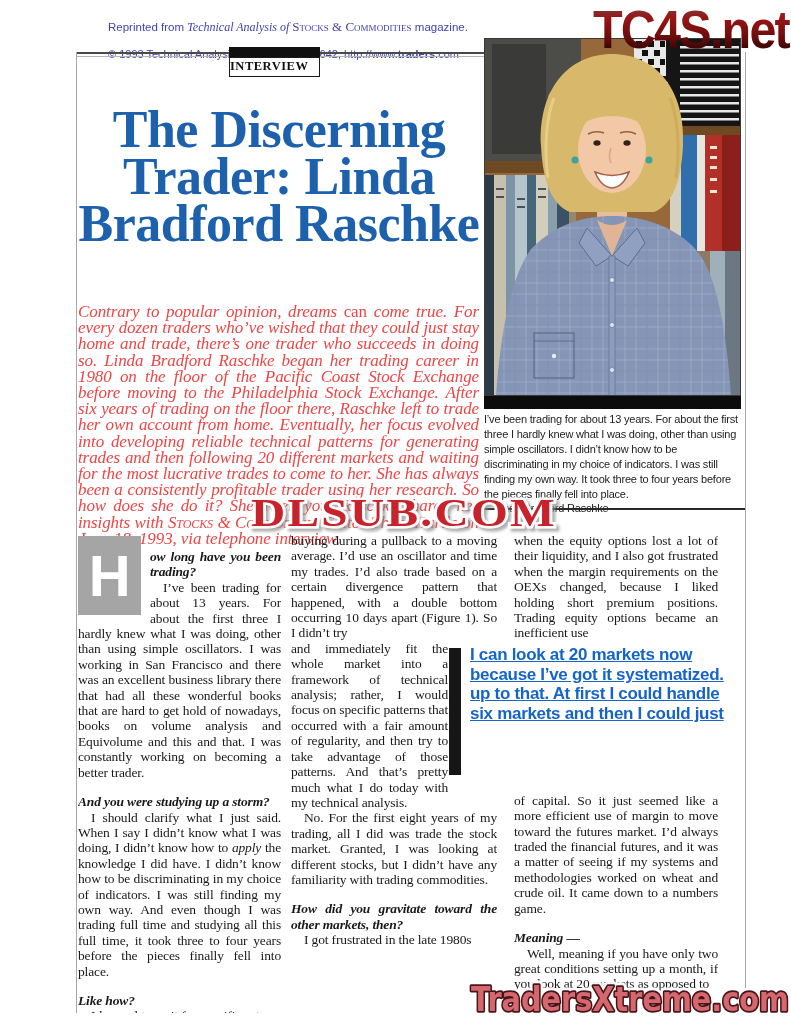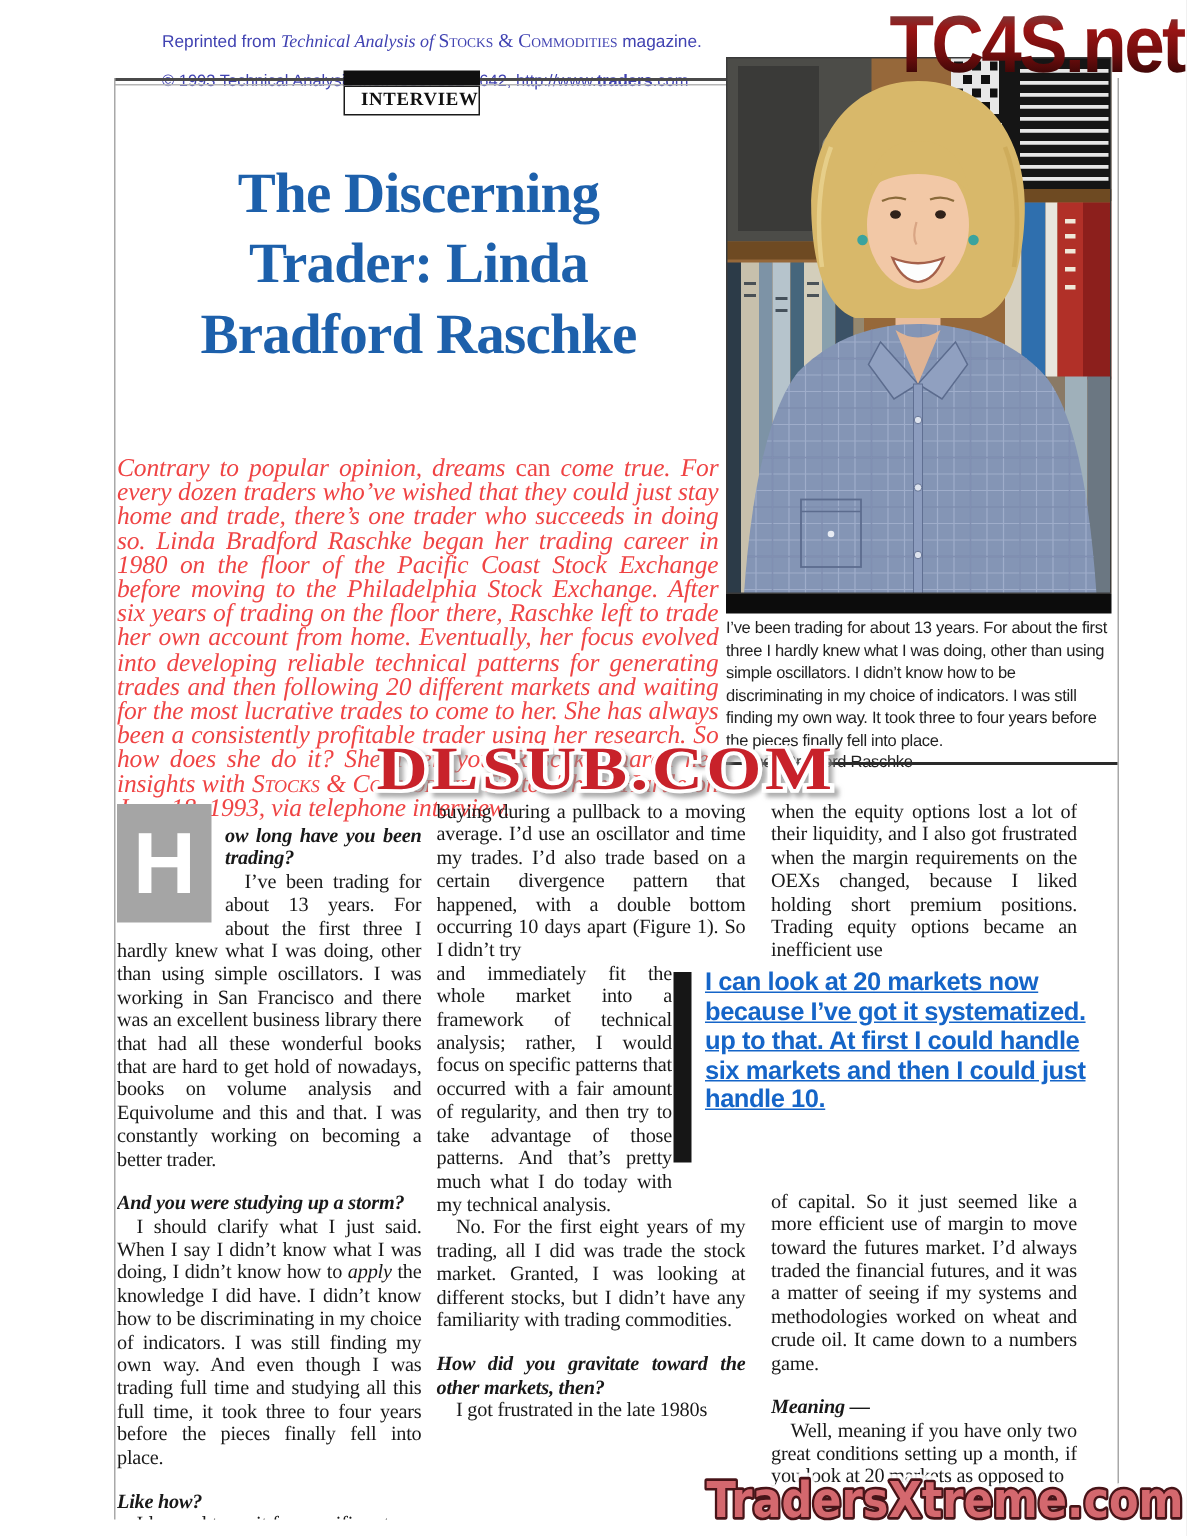--- a/index.html
+++ b/index.html
@@ -17,26 +17,26 @@
 
   
   .rule-top1{left:76px;top:52px;width:409px;height:1.5px;background:#4a4a4a;}
   .rule-top2{left:76px;top:56px;width:409px;height:1px;background:#b5b5b5;}
   .rule-left{left:76px;top:52px;width:1px;height:961px;background:#a8a8a8;}
   .rule-right{left:745px;top:52px;width:1px;height:961px;background:#a8a8a8;}
   .caption-rule{left:484px;top:508px;width:261px;height:1.5px;background:#2a2a2a;}
 
   .interview-bar{left:229px;top:47px;width:91px;height:10px;background:#101010;}
   .interview-box{left:229px;top:57px;width:91px;height:20px;background:#fff;border:1.5px solid #1a1a1a;
-    box-sizing:border-box;text-align:right;font-weight:bold;font-size:12.5px;line-height:17px;
+    box-sizing:border-box;text-align:left;font-weight:bold;font-size:12.5px;line-height:17px;
     letter-spacing:0.5px;color:#111;}
 
   
   .title{left:78px;top:106px;width:402px;text-align:center;color:#1d60ab;font-weight:bold;
-    font-size:38px;line-height:47px;letter-spacing:-0.5px;}
+    font-size:52px;line-height:47px;letter-spacing:-0.5px;}
 
   
   .intro{left:78px;top:304px;width:401px;font-style:italic;font-size:17px;line-height:16.2px;
     letter-spacing:-0.1px;color:#ef4444;text-align:justify;}
   .seg-r{font-style:normal;}
   .seg-sc{font-variant:small-caps;}
   .seg-i{font-style:italic;}
 
   
   .photo{left:484px;top:38px;width:257px;height:358px;}
@@ -263,21 +263,20 @@
       <div class="para a ind"><span>Well, meaning if you have only two great conditions setting up a month, if you look at 20 markets as opposed to</span></div>
     </div>
 
   <div class="abs pullquote">
     <div class="pq-bar"></div>
     <div class="pq-text">
       <div>I can look at 20 markets now</div>
       <div>because I’ve got it systematized.</div>
       <div>up to that. At first I could handle</div>
       <div>six markets and then I could just</div>
-      <div>handle 10.</div>
     </div>
   </div>
 
   <div class="abs wm wm-tc4s">
     <svg width="199" height="58">
       <defs>
         <linearGradient id="gTc" x1="0" y1="0" x2="0" y2="1">
           <stop offset="0" stop-color="#5a5a5a"></stop>
           <stop offset="0.32" stop-color="#9a1414"></stop>
           <stop offset="0.62" stop-color="#6e0d0d"></stop>

